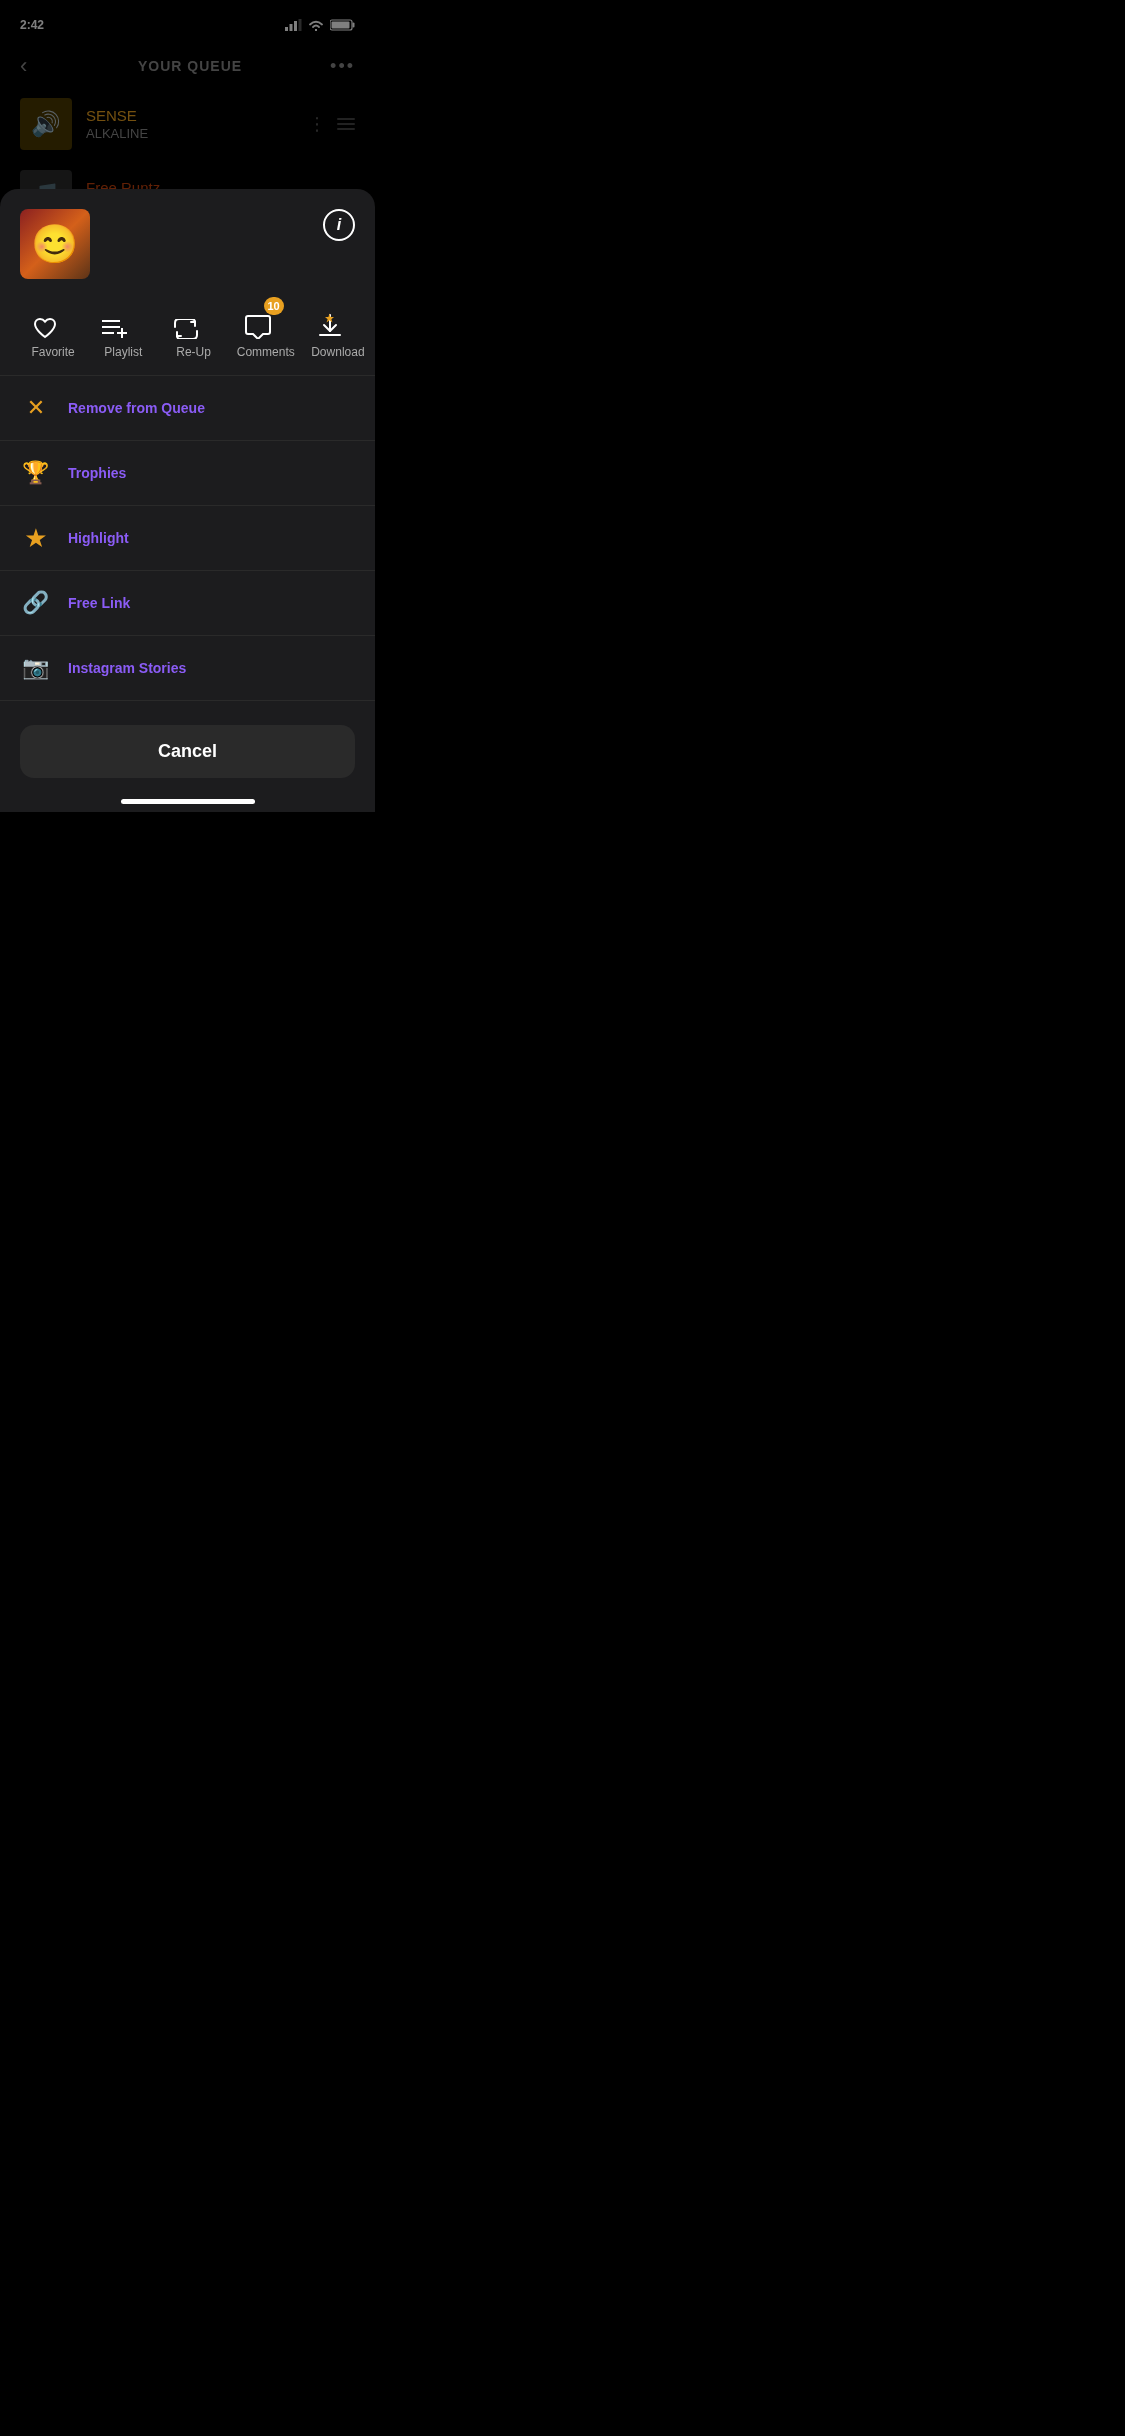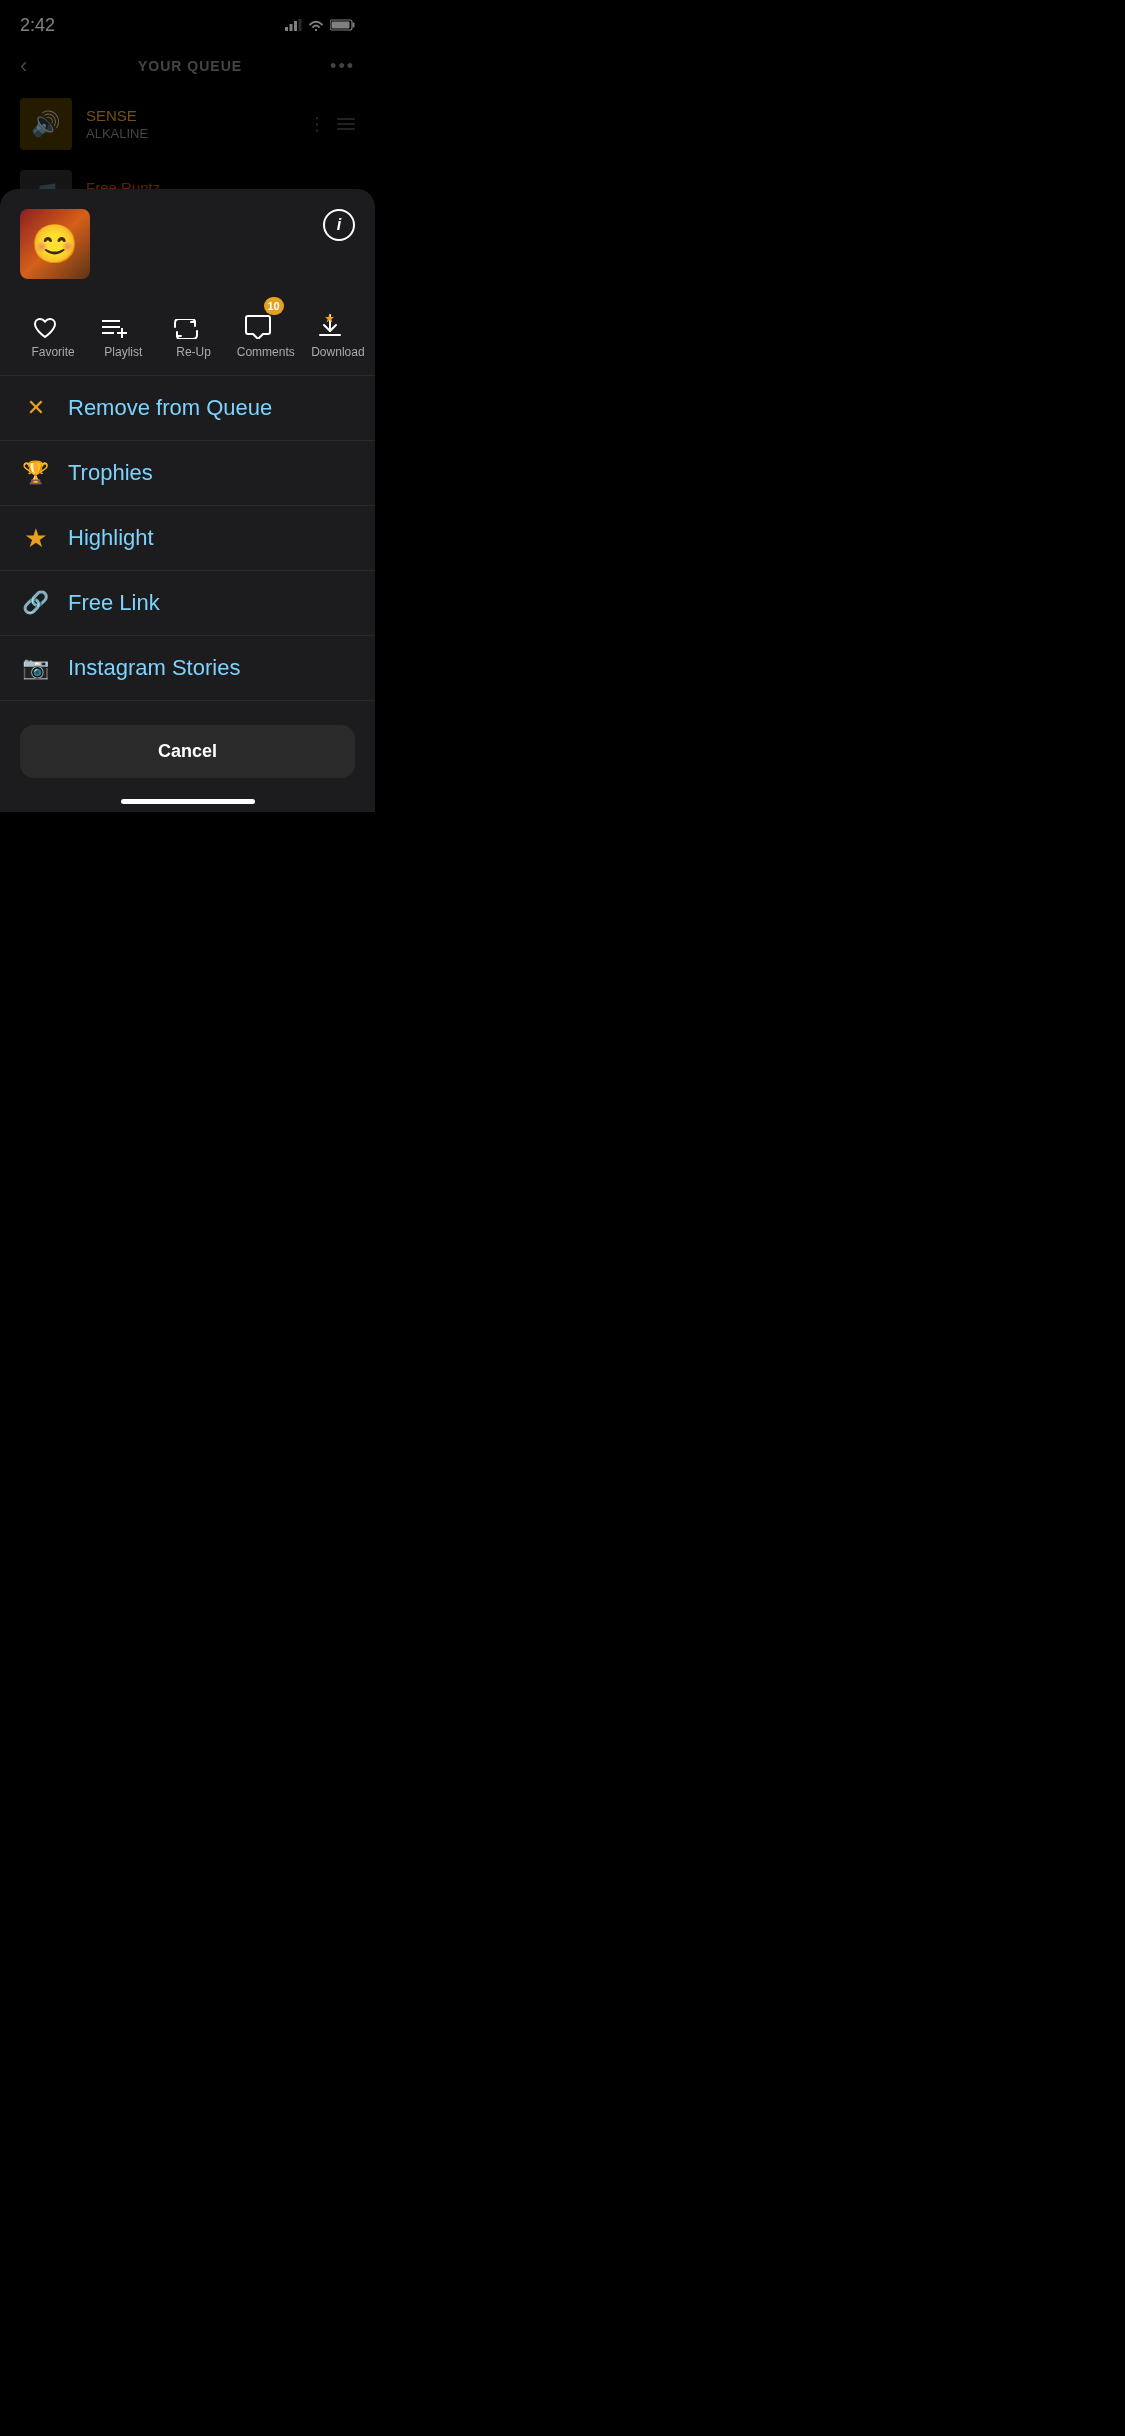--- a/index.html
+++ b/index.html
@@ -16,22 +16,22 @@
 
     
     .status-bar {
       display: flex;
       justify-content: space-between;
       align-items: center;
       padding: 14px 20px 8px;
       height: 44px;
     }
     .status-time {
-      font-size: 18px;
-      font-weight: 400;
+      font-size: 12px;
+      font-weight: 700;
       color: #fff;
       text-align: center;
     }
     .status-icons {
       display: flex;
       align-items: center;
       gap: 6px;
     }
 
     
@@ -300,23 +300,23 @@
     .menu-icon {
       width: 28px;
       height: 28px;
       display: flex;
       align-items: center;
       justify-content: center;
       font-size: 22px;
     }
     .menu-icon.orange { color: #e8a020; }
     .menu-label {
-      font-size: 22px;
-      font-weight: 400;
-      color: #7dd3fc;
+      font-size: 14px;
+      font-weight: 700;
+      color: #8b5cf6;
     }
 
     
     .cancel-section {
       background: #1c1c1e;
       padding: 14px 20px 34px;
       margin-top: 10px;
     }
     .cancel-btn {
       width: 100%;

